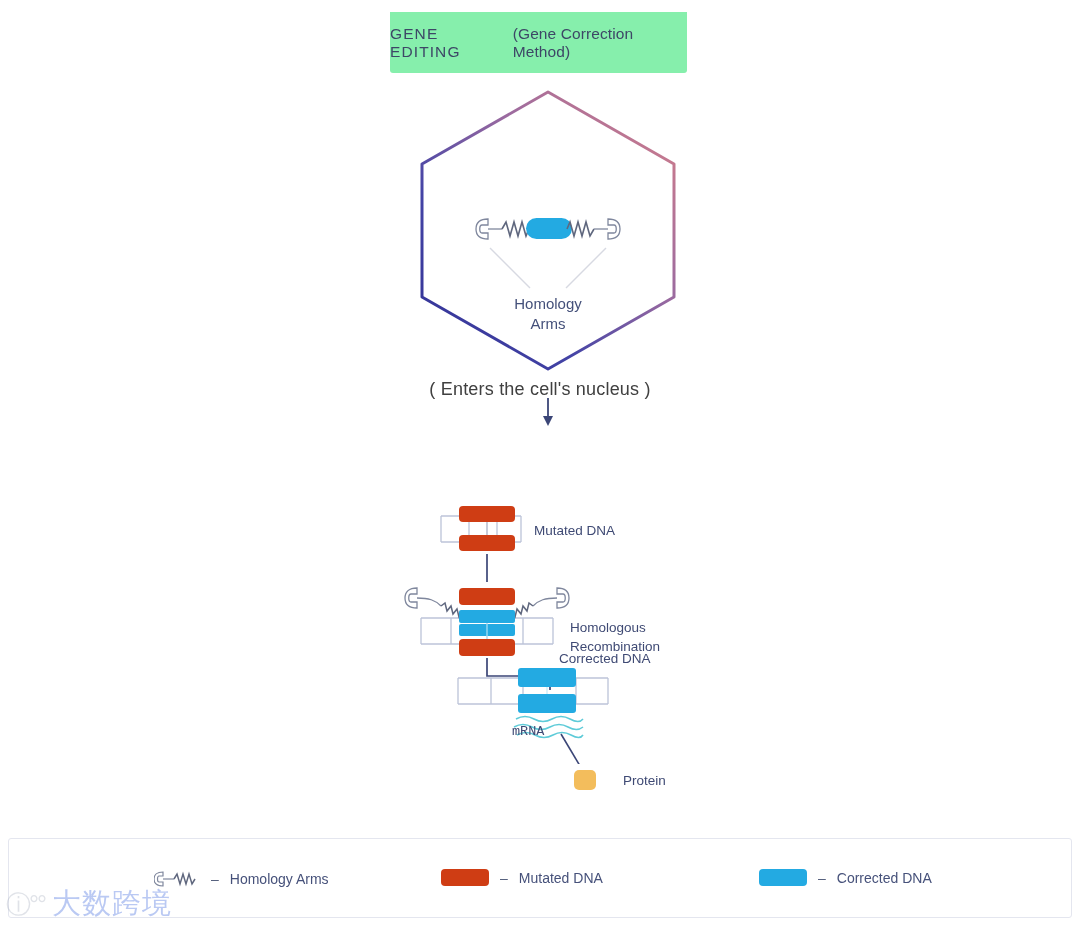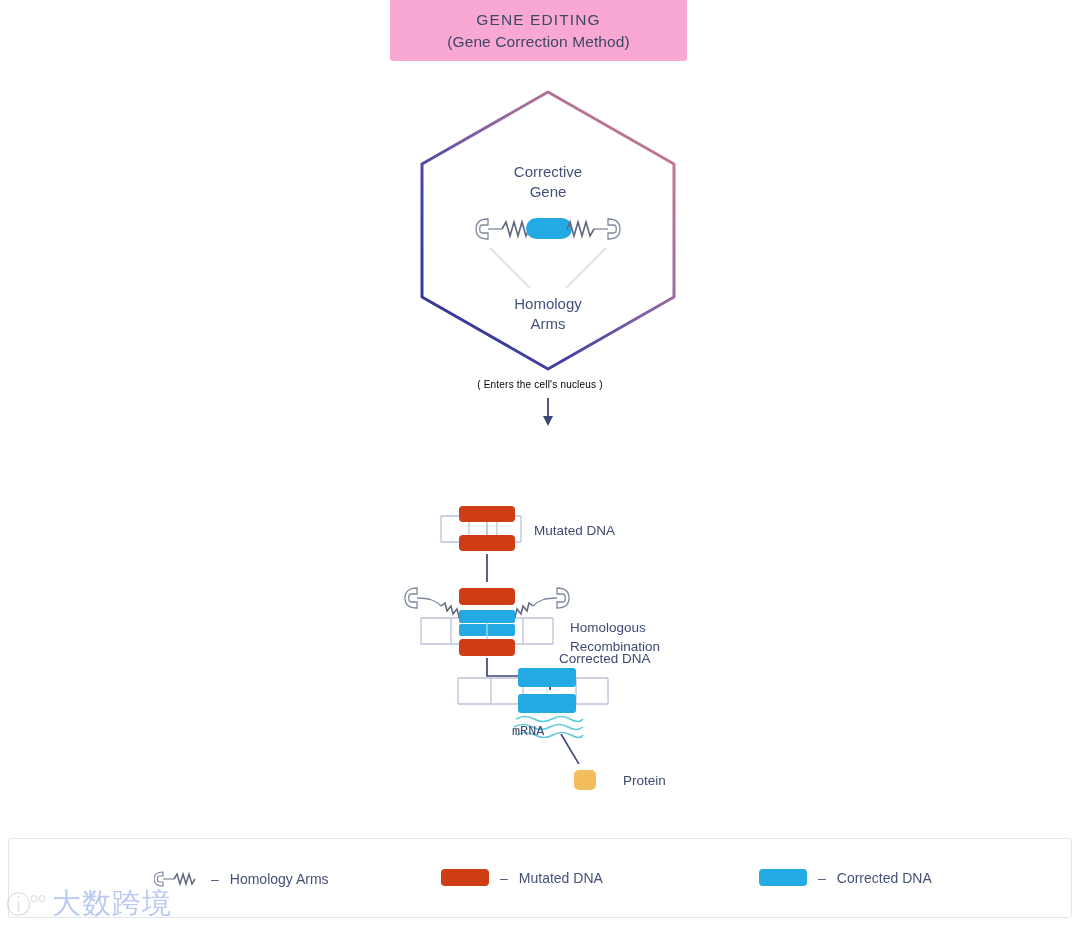--- a/index.html
+++ b/index.html
@@ -5,43 +5,43 @@
   html,body{margin:0;padding:0;background:#ffffff;}
   body{
     width:1080px;height:926px;position:relative;overflow:hidden;
     font-family:"Liberation Sans","DejaVu Sans",sans-serif;
     color:#3f4a6b;
   }
   .stage{position:absolute;inset:0;}
 
   
   #title-box{
-    position:absolute;left:390px;top:0;width:297px;height:61px;
-    background:#f9a8d4;border-radius:0 0 3px 3px;
-    display:flex;flex-direction:column;align-items:center;justify-content:center;
+    position:absolute;left:390px;top:12px;width:297px;height:61px;
+    background:#86efac;border-radius:0 0 3px 3px;
+    display:flex;flex-direction:row;align-items:center;justify-content:center;
     gap:4px;
   }
   #title-box .t1{font-size:15.5px;letter-spacing:1.1px;color:#3d4766;font-weight:400;}
   #title-box .t2{font-size:15.5px;letter-spacing:.1px;color:#3d4766;font-weight:400;}
 
   
   #hex-wrap{position:absolute;left:418px;top:88px;width:260px;height:285px;}
   #hex-wrap svg{display:block;}
   #hex-labels{position:absolute;inset:0;pointer-events:none;}
   .hex-txt{
     position:absolute;width:100%;text-align:center;
     font-size:15px;line-height:20px;color:#44507a;
   }
   #corrective-gene-label{top:74px;}
   #homology-arms-label{top:206px;}
 
   
   #enters-text{
     position:absolute;left:0;right:0;top:379px;text-align:center;
-    font-size:10px;color:#000000;letter-spacing:.2px;
+    font-size:18px;color:#404040;letter-spacing:.2px;
   }
   #enters-arrow{position:absolute;left:540px;top:398px;}
 
   
   #nucleus-wrap{position:absolute;left:383px;top:438px;width:326px;height:326px;}
   #nucleus-ring{
     position:absolute;inset:0;border-radius:50%;
     border:13px solid #b6c2ea;background:#ffffff;box-sizing:border-box;
   }
   #nucleus-label{
@@ -112,22 +112,20 @@
         <polyline points="84,141 88,134 92,148 96,134 100,148 104,134 108,148 111,141" fill="none" stroke="#5f677e" stroke-width="1.6"></polyline>
 
         <rect x="108" y="130" width="46" height="21" rx="10.5" fill="#23aae2"></rect>
 
         <polyline points="149,141 152,134 156,148 160,134 164,148 168,134 172,148 176,141" fill="none" stroke="#5f677e" stroke-width="1.6"></polyline>
         <line x1="176" y1="141" x2="190" y2="141" stroke="#7f879d" stroke-width="1.3"></line>
         <path d="M190,131 C198,131 202,135 202,141 C202,147 198,151 190,151 L190,145 L196,145 C199,145 199,137 196,137 L190,137 Z" fill="none" stroke="#7f879d" stroke-width="1.3"></path>
       </g>
     </svg>
     <div id="hex-labels">
-      <div class="hex-txt" id="corrective-gene-label" style="white-space:pre-line">Corrective
-Gene</div>
       <div class="hex-txt" id="homology-arms-label" style="white-space:pre-line">Homology
 Arms</div>
     </div>
   </div>
 
   <div id="enters-text">( Enters the cell's nucleus )</div>
   <svg id="enters-arrow" width="16" height="30" viewBox="0 0 16 30">
     <line x1="8" y1="0" x2="8" y2="20" stroke="#3b4677" stroke-width="1.8"></line>
     <polygon points="3,18 13,18 8,28" fill="#3b4677"></polygon>
   </svg>

